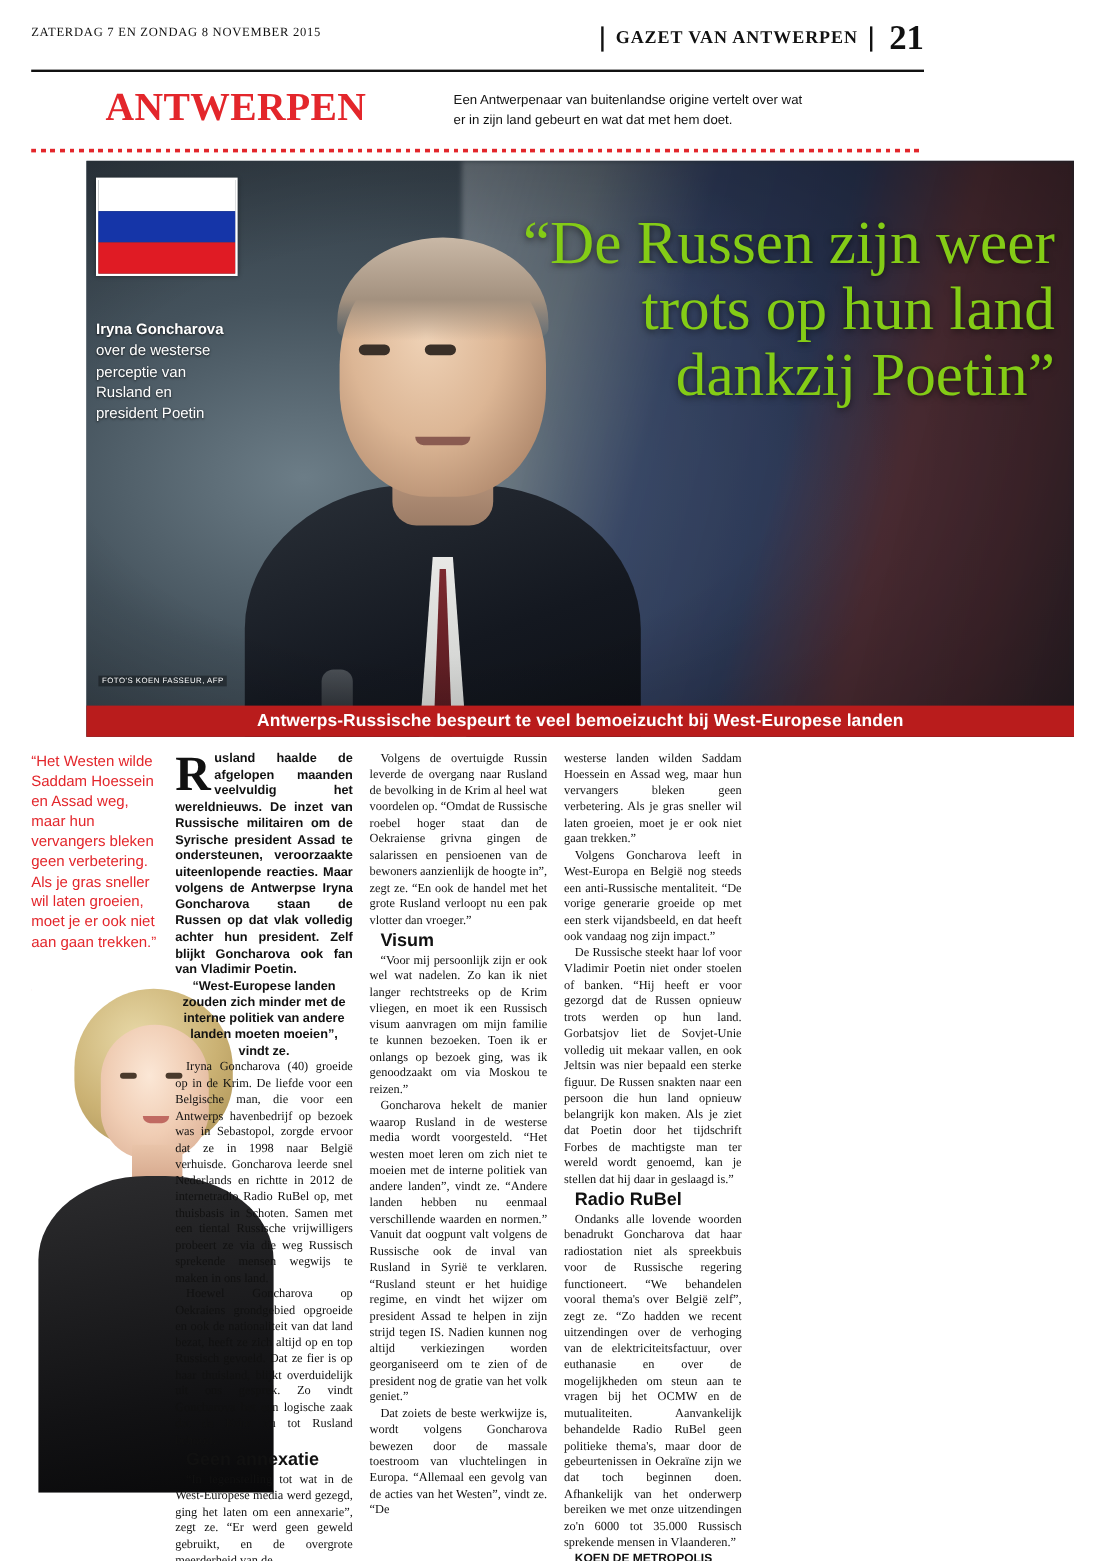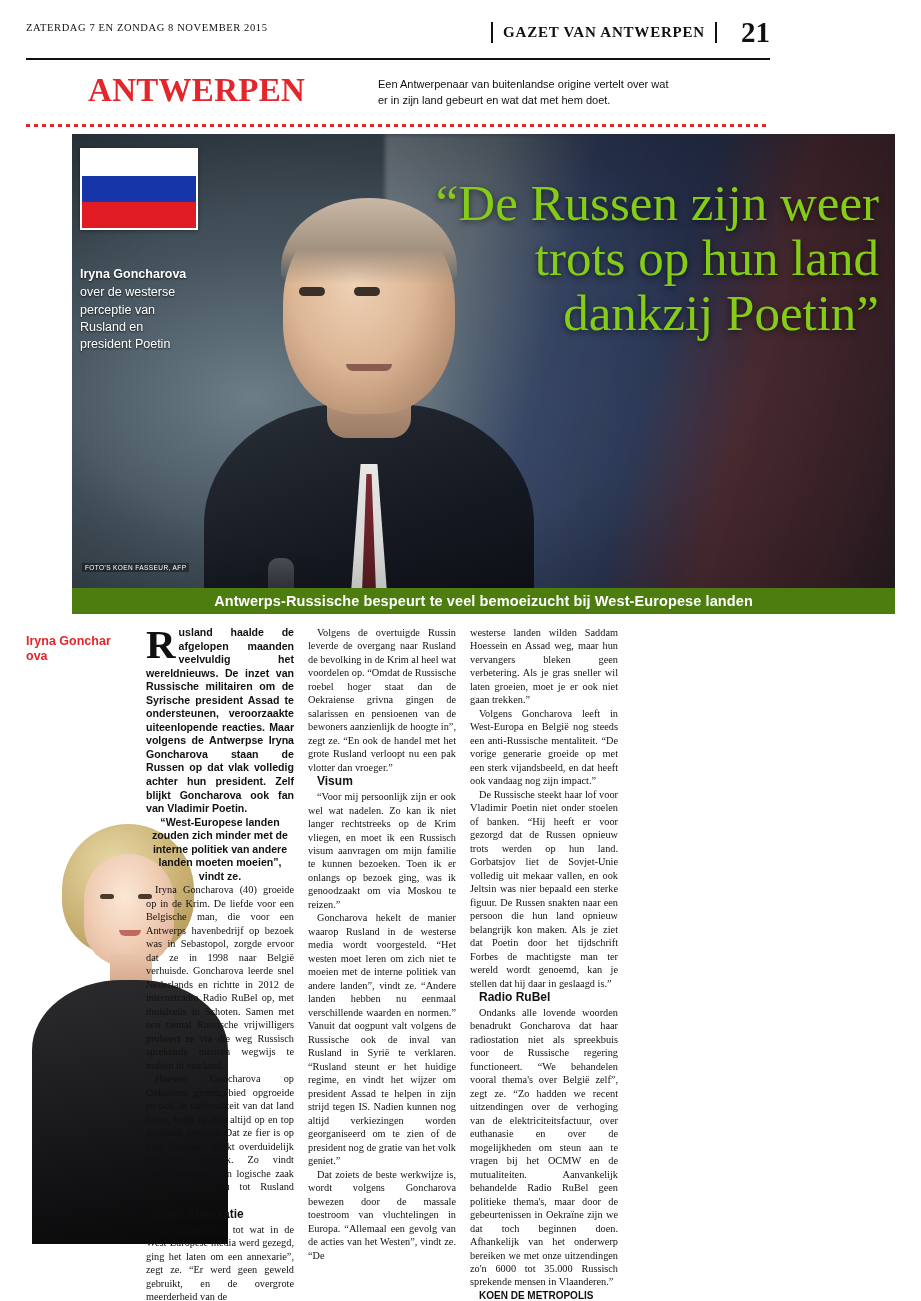--- a/index.html
+++ b/index.html
@@ -32,21 +32,21 @@
     font-family: "Liberation Serif", serif;
     font-size: 10.5px;
     letter-spacing: 0.6px;
     text-transform: uppercase;
     color: #111;
     padding-top: 4px;
   }
   .masthead-right {
     display: flex;
     align-items: center;
-    gap: 24px;
+    gap: 14px;
   }
   .masthead-brand {
     font-family: "Liberation Serif", serif;
     font-size: 15px;
     font-weight: bold;
     letter-spacing: 0.8px;
     text-transform: uppercase;
     border-left: 2.5px solid #111;
     border-right: 2.5px solid #111;
     padding: 1px 10px;
@@ -255,21 +255,21 @@
     letter-spacing: 0.4px;
     color: #ffffff;
     background: rgba(0,0,0,0.35);
     padding: 1px 3px;
   }
 
   .hero-caption {
     position: absolute;
     left: 72px; top: 588px;
     width: 823px; height: 26px;
-    background: #4d7c0f;
+    background: #b91c1c;
     color: #ffffff;
     font-family: "Liberation Sans", sans-serif;
     font-weight: bold;
     font-size: 14.5px;
     display: flex;
     align-items: center;
     justify-content: center;
     letter-spacing: 0.1px;
   }
 
@@ -371,21 +371,21 @@
     font-family: "Liberation Sans", sans-serif;
     font-weight: bold;
     font-size: 10.6px;
     line-height: 1.28;
     text-align: center;
     margin-top: 6px;
   }
   .subhead {
     font-family: "Liberation Sans", sans-serif;
     font-weight: bold;
-    font-size: 12px;
+    font-size: 15px;
     margin: 8px 0 2px 0;
     text-indent: 0;
     text-align: left;
   }
   .signature {
     font-family: "Liberation Sans", sans-serif;
     font-weight: bold;
     font-size: 10px;
     margin-top: 8px;
     text-indent: 0;
@@ -444,20 +444,21 @@
 
     <div class="hero-quote">“De Russen zijn weer trots op hun land dankzij Poetin”</div>
     <div class="photo-credit">FOTO'S KOEN FASSEUR, AFP</div>
   </div>
 
   <div class="hero-caption">Antwerps-Russische bespeurt te veel bemoeizucht bij West-Europese landen</div>
 
   <div class="body-area">
 
     <div class="col col-pull">
+      <div class="pullquote">“Het Westen wilde Saddam Hoessein en Assad weg, maar hun vervangers bleken geen verbetering. Als je gras sneller wil laten groeien, moet je er ook niet aan gaan trekken.”</div>
       <div class="pull-attrib">Iryna Gonchar ova</div>
       <div class="portrait">
         <div class="portrait-bg"></div>
         <div class="p-hair"></div>
         <div class="p-face"></div>
         <div class="p-eye l"></div>
         <div class="p-eye r"></div>
         <div class="p-lip"></div>
         <div class="p-neck"></div>
         <div class="p-body"></div>

